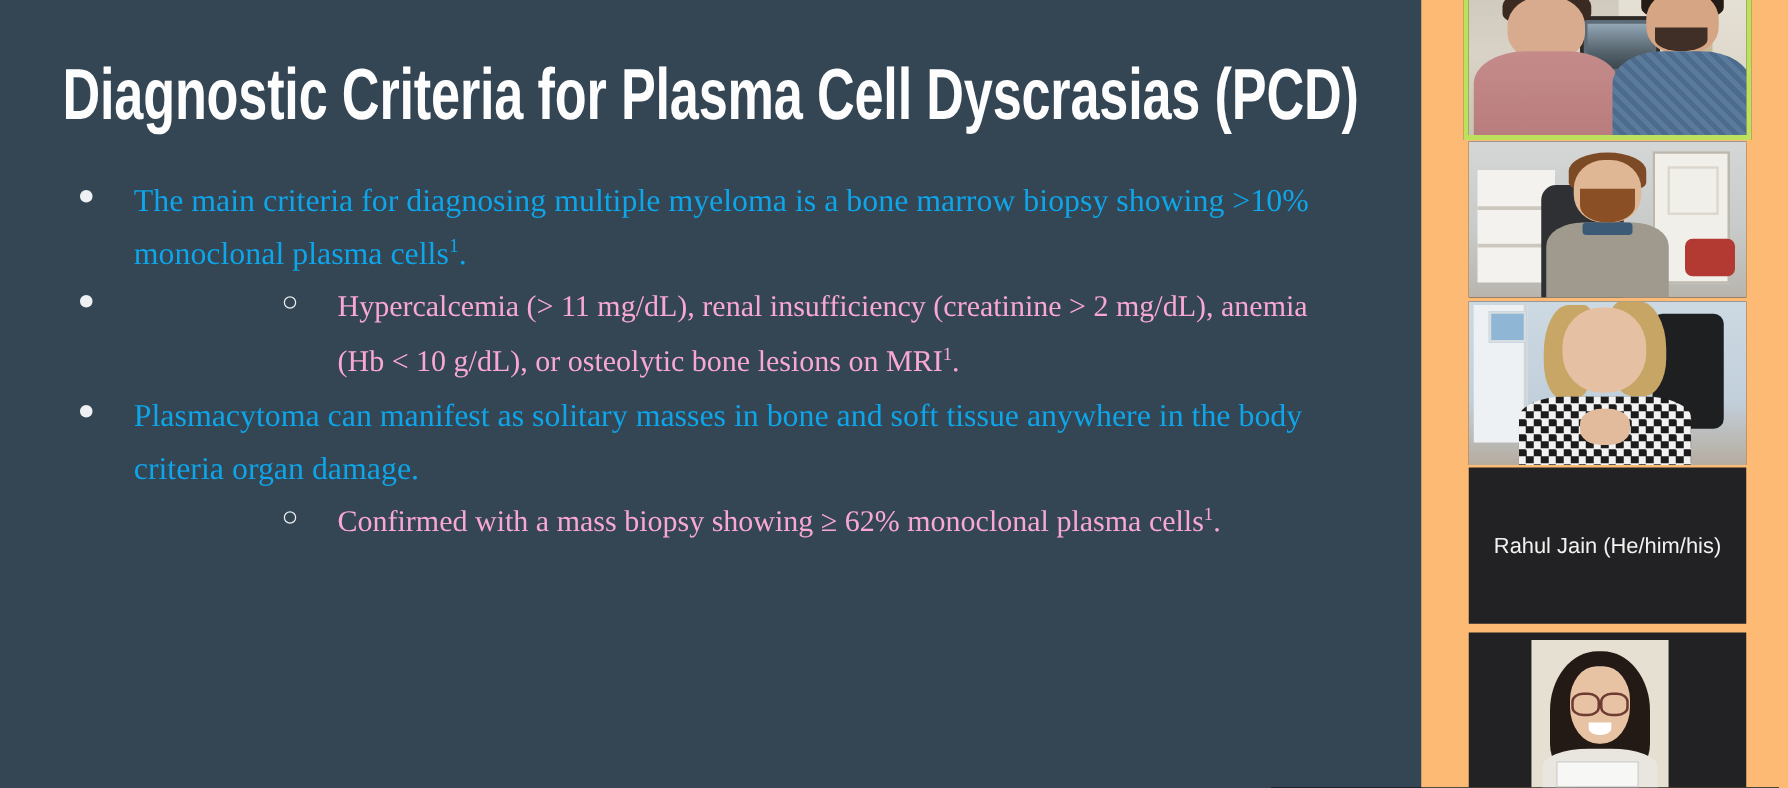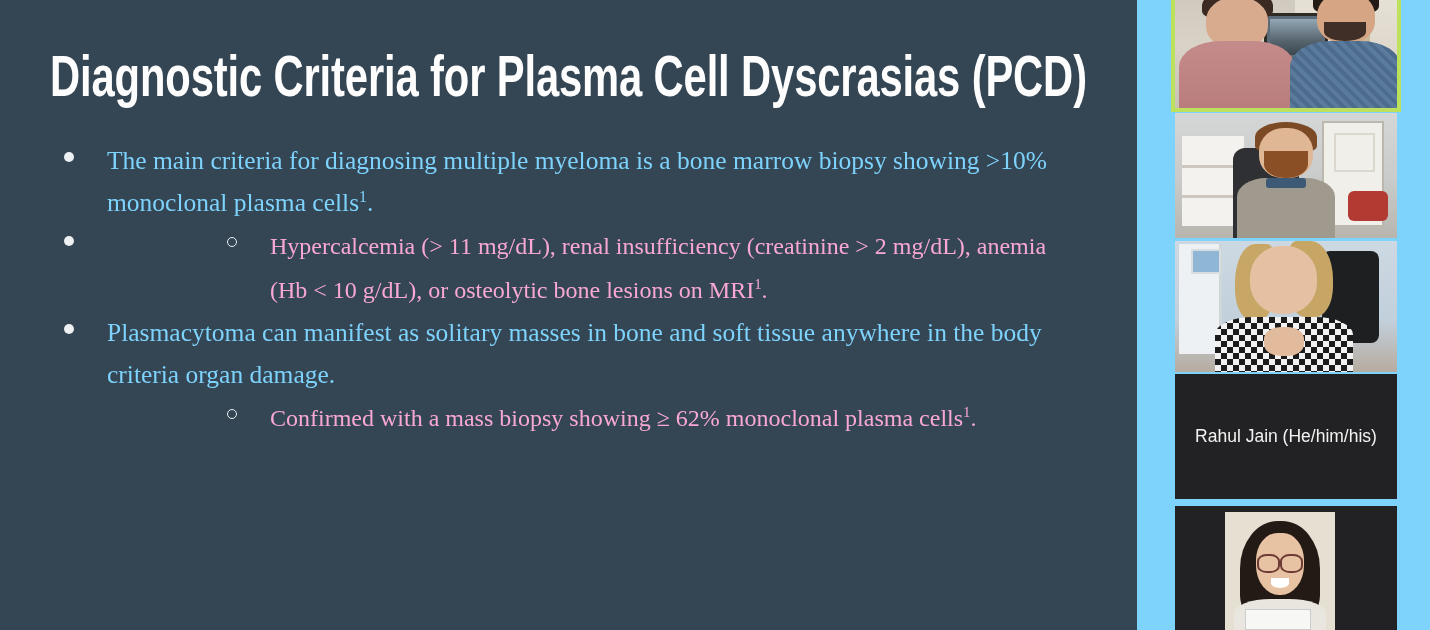--- a/index.html
+++ b/index.html
@@ -28,21 +28,21 @@
   ul.lvl1{list-style:none;margin:0;padding:0;}
   li.b1{position:relative;padding-left:107px;margin:0 0 0 0;}
   li.b1 .bullet{
     position:absolute;left:64px;top:12px;width:10px;height:10px;
     border-radius:50%;background:#eef1f3;
   }
   li.b1 > .txt{
     font-family:"Liberation Serif",serif;
     font-size:25.5px;
     line-height:42px;
-    color:#7dd3fc;
+    color:#0ea5e9;
     display:block;
     padding-right:45px;
   }
 
   ul.lvl2{list-style:none;margin:0;padding:0;}
   li.b2{position:relative;padding-left:163px;}
   li.b2 .bullet-o{
     position:absolute;left:120px;top:13px;width:8px;height:8px;
     border-radius:50%;border:1.6px solid #eef1f3;background:transparent;
   }
@@ -50,21 +50,21 @@
     font-family:"Liberation Serif",serif;
     font-size:24px;
     line-height:44px;
     color:#f9a8d4;
     display:block;
     padding-right:50px;
   }
   sup{font-size:0.62em;vertical-align:super;line-height:0;}
 
   
-  .rail{position:absolute;left:1137px;top:0;width:293px;height:630px;background:#7dd3fc;}
+  .rail{position:absolute;left:1137px;top:0;width:293px;height:630px;background:#fdba74;}
   .tile{position:absolute;left:38px;width:222px;background:#1e1e20;overflow:hidden;}
   .tile .feed{position:absolute;inset:0;}
   .tile.active{border:4px solid #bde15d;left:34px;width:222px;box-sizing:content-box;}
 
   .t1{top:-12px;height:116px;}
   .t2{top:113px;height:125px;}
   .t3{top:241px;height:131px;}
   .t4{top:374px;height:125px;background:#222224;}
   .t5{top:506px;height:124px;background:#222224;}
 

